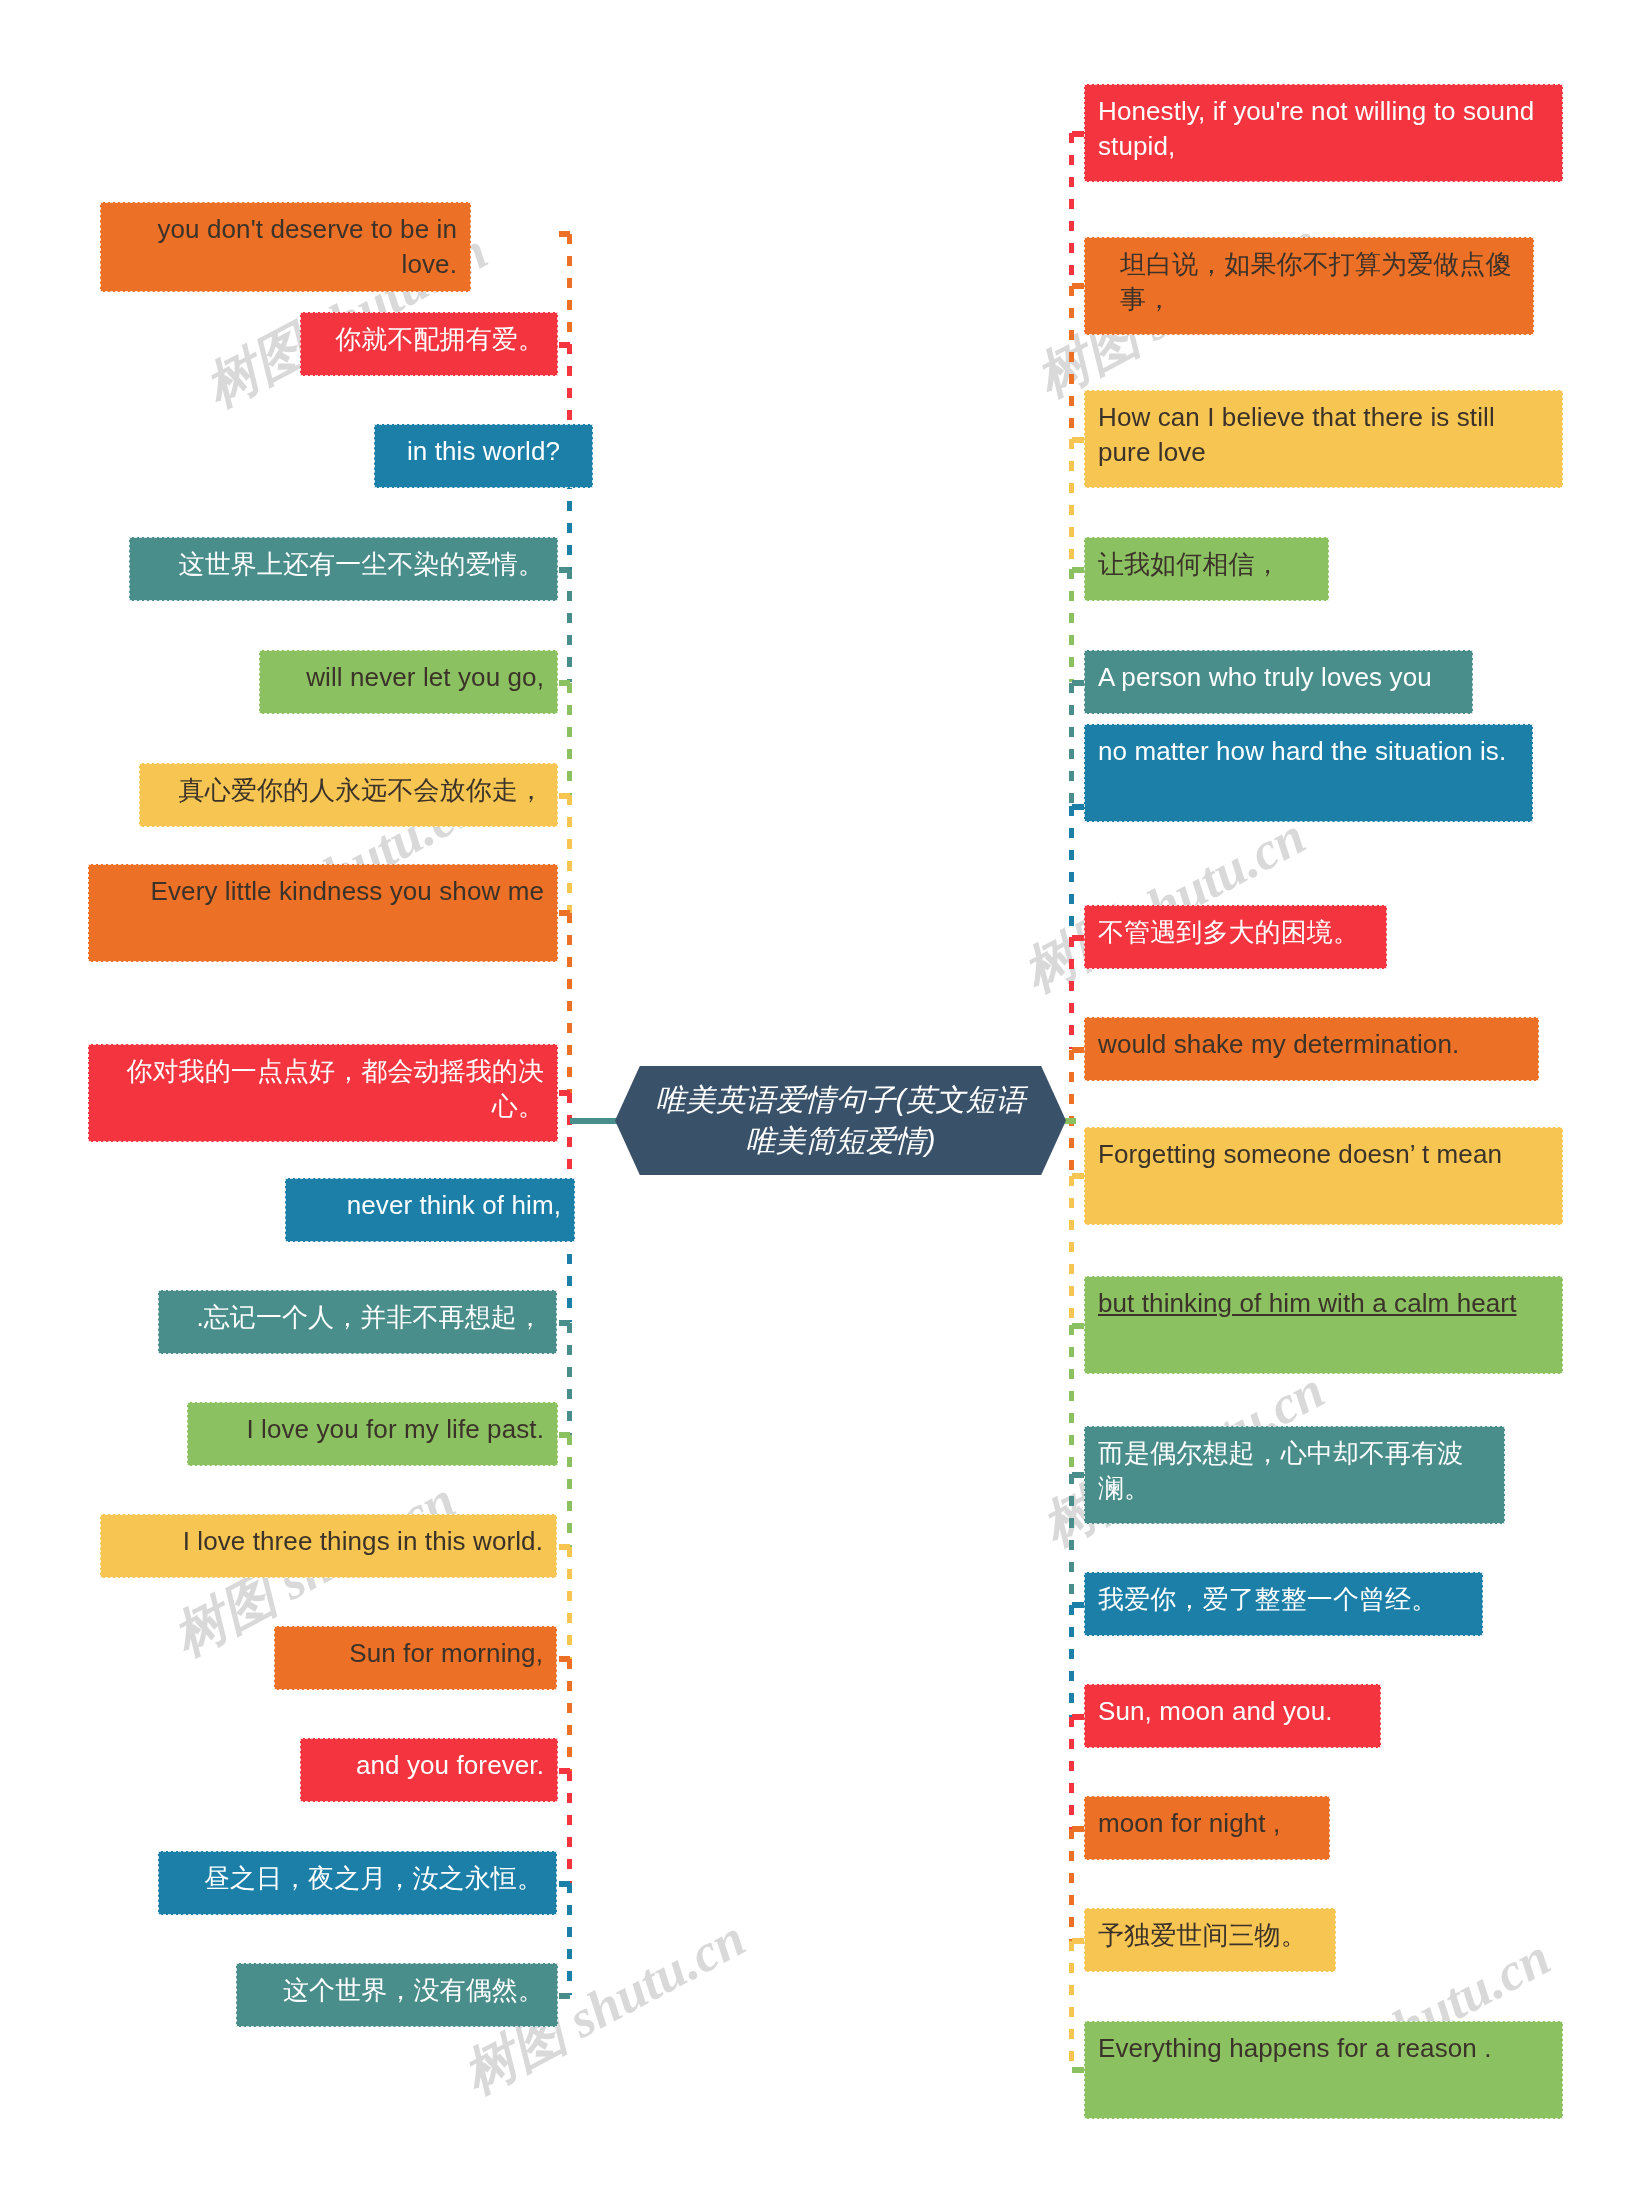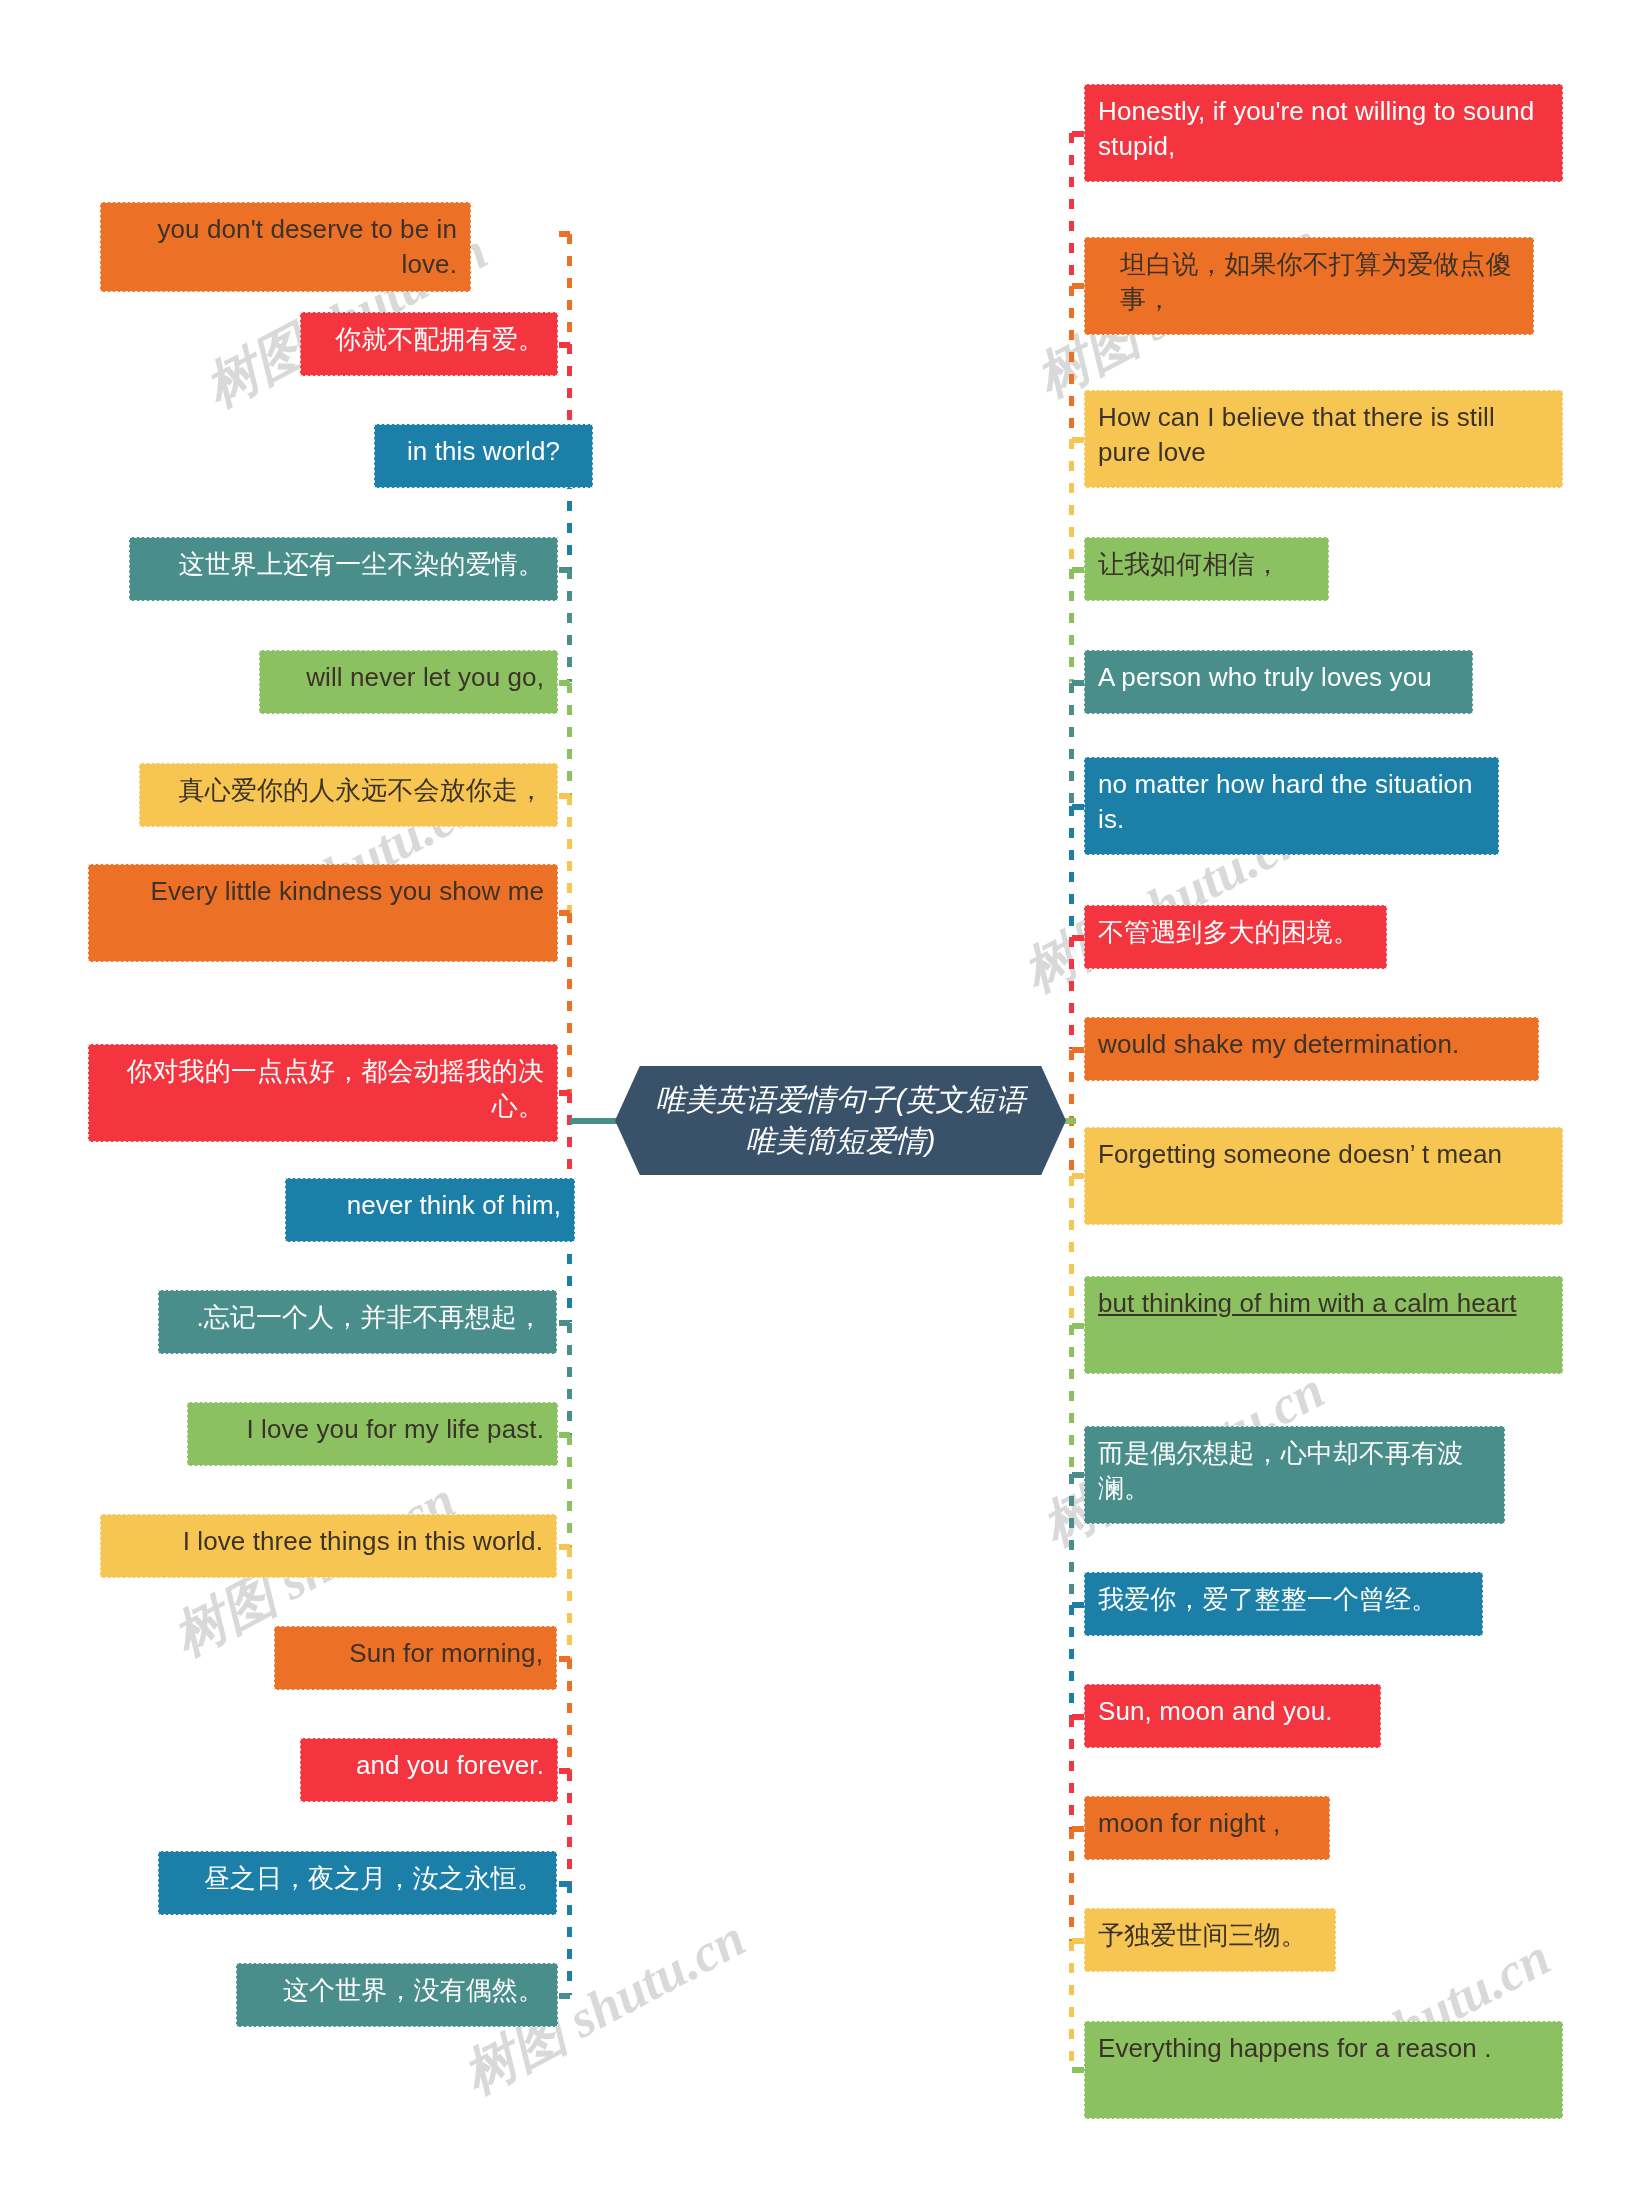--- a/index.html
+++ b/index.html
@@ -198,21 +198,21 @@
       <div class="node c-blue t-light r" style="width: 399px; min-height: 64px; top: 1851px; left: 158px;"><span>昼之日，夜之月，汝之永恒。</span></div>
       <div class="node c-teal t-light r" style="width: 322px; min-height: 64px; top: 1963px; left: 236px;"><span>这个世界，没有偶然。</span></div>
     </div>
 
   <div id="right-branch">
       <div class="node c-red t-light l" style="width: 479px; min-height: 98px; top: 84px; left: 1084px;"><span>Honestly, if you're not willing to sound stupid,</span></div>
       <div class="node c-orange t-dark l" style="width: 450px; min-height: 98px; top: 237px; left: 1084px; padding-left: 36px;"><span>坦白说，如果你不打算为爱做点傻事，</span></div>
       <div class="node c-yellow t-dark l" style="width: 479px; min-height: 98px; top: 390px; left: 1084px;"><span>How can I believe that there is still pure love</span></div>
       <div class="node c-green t-dark l" style="width: 245px; min-height: 64px; top: 537px; left: 1084px;"><span>让我如何相信，</span></div>
       <div class="node c-teal t-light l" style="width: 389px; min-height: 64px; top: 650px; left: 1084px;"><span>A person who truly loves you</span></div>
-      <div class="node c-blue t-light l" style="width: 415px; min-height: 98px; top: 757px; left: 1084px;"><span>no matter how hard the situation is.</span></div>
+      <div class="node c-blue t-light l" style="width: 449px; min-height: 98px; top: 724px; left: 1084px;"><span>no matter how hard the situation is.</span></div>
       <div class="node c-red t-light l" style="width: 303px; min-height: 64px; top: 905px; left: 1084px;"><span>不管遇到多大的困境。</span></div>
       <div class="node c-orange t-dark l" style="width: 455px; min-height: 64px; top: 1017px; left: 1084px;"><span>would shake my determination.</span></div>
       <div class="node c-yellow t-dark l" style="width: 479px; min-height: 98px; top: 1127px; left: 1084px;"><span>Forgetting someone doesn’ t mean</span></div>
       <div class="node c-green t-dark l" style="width: 479px; min-height: 98px; top: 1276px; left: 1084px; text-decoration: underline;"><span>but thinking of him with a calm heart</span></div>
       <div class="node c-teal t-light l" style="width: 421px; min-height: 98px; top: 1426px; left: 1084px;"><span>而是偶尔想起，心中却不再有波澜。</span></div>
       <div class="node c-blue t-light l" style="width: 399px; min-height: 64px; top: 1572px; left: 1084px;"><span>我爱你，爱了整整一个曾经。</span></div>
       <div class="node c-red t-light l" style="width: 297px; min-height: 64px; top: 1684px; left: 1084px;"><span>Sun, moon and you.</span></div>
       <div class="node c-orange t-dark l" style="width: 246px; min-height: 64px; top: 1796px; left: 1084px;"><span>moon for night ,</span></div>
       <div class="node c-yellow t-dark l" style="width: 252px; min-height: 64px; top: 1908px; left: 1084px;"><span>予独爱世间三物。</span></div>
       <div class="node c-green t-dark l" style="width: 479px; min-height: 98px; top: 2021px; left: 1084px;"><span>Everything happens for a reason .</span></div>

